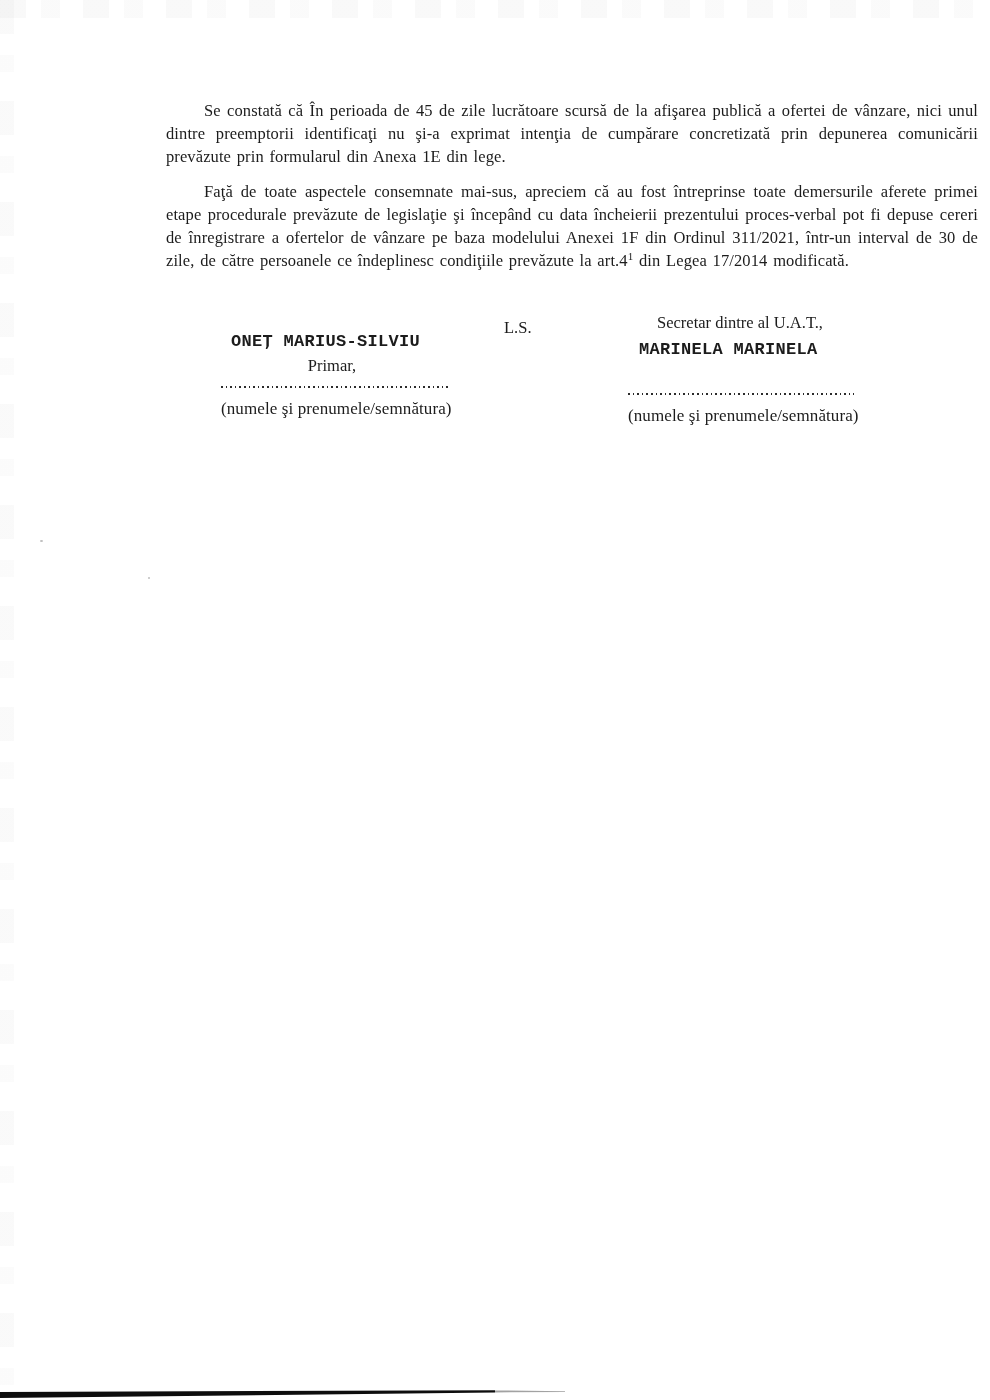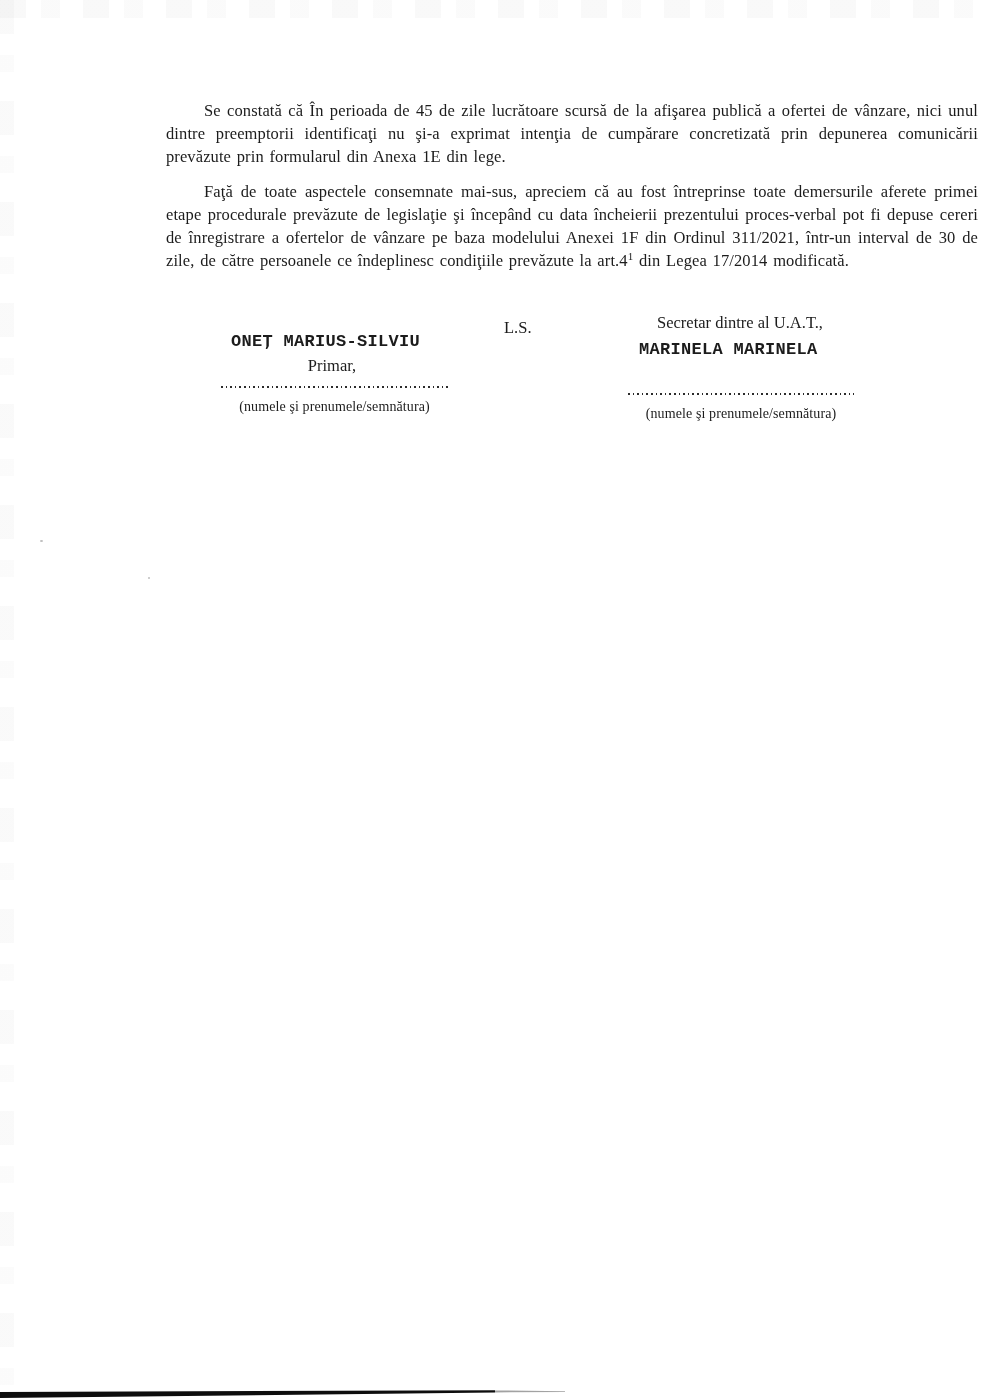--- a/index.html
+++ b/index.html
@@ -70,21 +70,21 @@
   .dotline {
     position: absolute;
     height: 3px;
     background-image: repeating-linear-gradient(90deg,
       #2b2b2b 0px, #2b2b2b 1.6px, transparent 1.6px, transparent 4.6px);
     background-position: 0 50%;
     background-size: 100% 2.2px;
     background-repeat: no-repeat;
   }
   .sig-caption {
-    font-size: 14px;
+    font-size: 17px;
     text-align: center;
     letter-spacing: 0.1px;
   }
 
   
   .artifact-line-svg {
     position: absolute;
     left: 0;
     top: 1387px;
     width: 580px;

